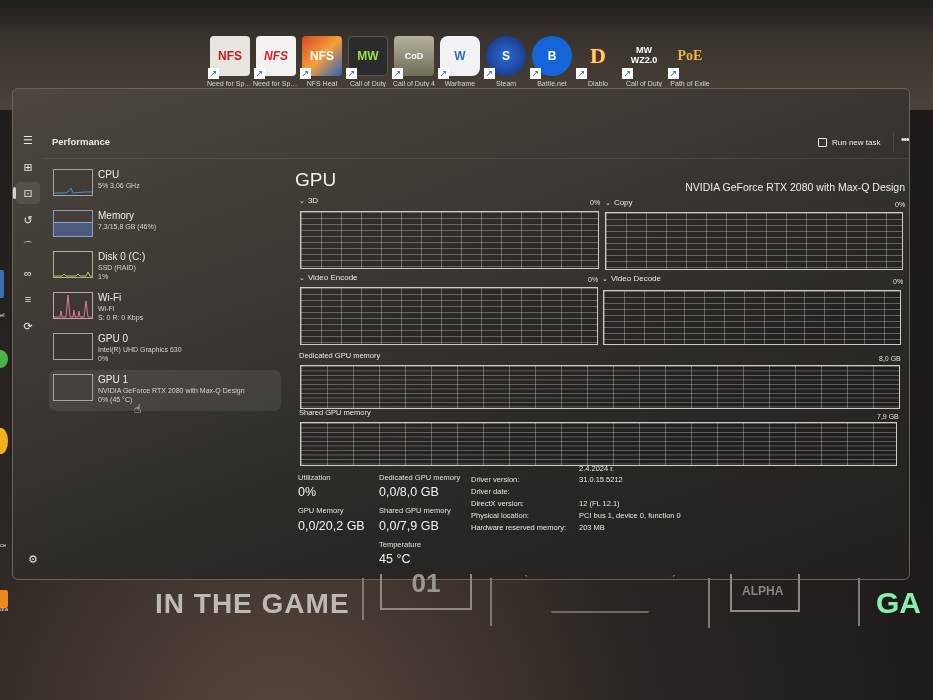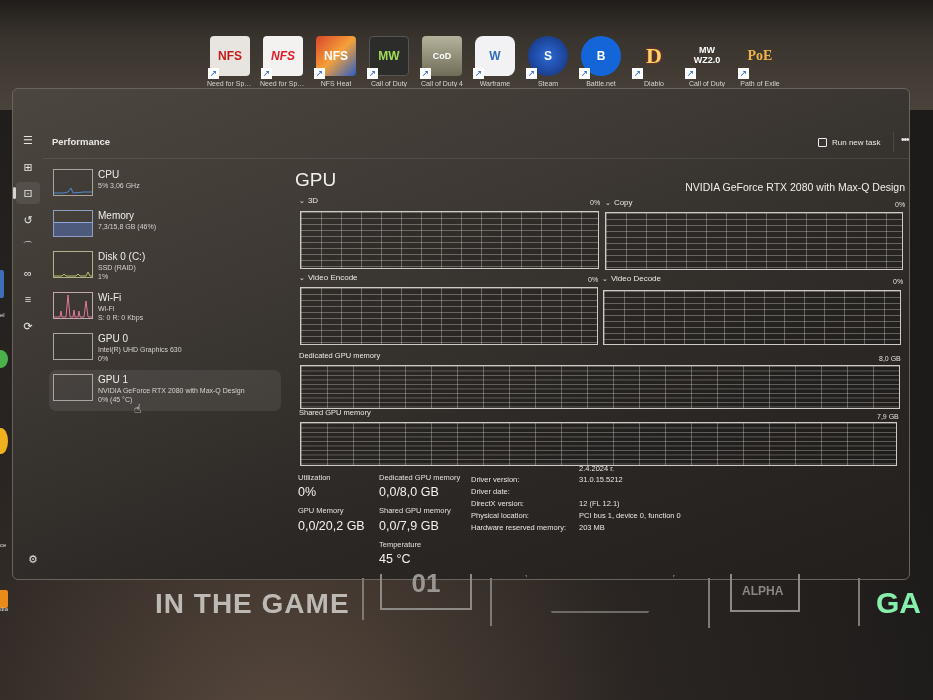--- a/index.html
+++ b/index.html
@@ -10,21 +10,21 @@
     background: radial-gradient(ellipse at 30% 110%, #5a4a3e 0%, #2a2522 40%, #1d1b1a 75%),
                 #1f1d1b;
     color: #e8e6e2;
   }
   
   .desktop-top {
     position: absolute; left: 0; top: 0; width: 933px; height: 110px;
     background: linear-gradient(180deg, #201d1a 0%, #3a342e 35%, #4a433b 100%);
   }
   .desktop-icons {
-    position: absolute; top: 36px; left: 207px; display: flex; gap: 7px; align-items: flex-end;
+    position: absolute; top: 36px; left: 207px; display: flex;  align-items: flex-end;
   }
   .desk-icon {
     position: relative; width: 46px; height: 58px;
     display: flex; flex-direction: column; align-items: center;
   }
   .desk-icon .tile {
     width: 40px; height: 40px; border-radius: 4px;
     display: flex; align-items: center; justify-content: center;
     font-weight: bold; font-size: 12px;
   }

